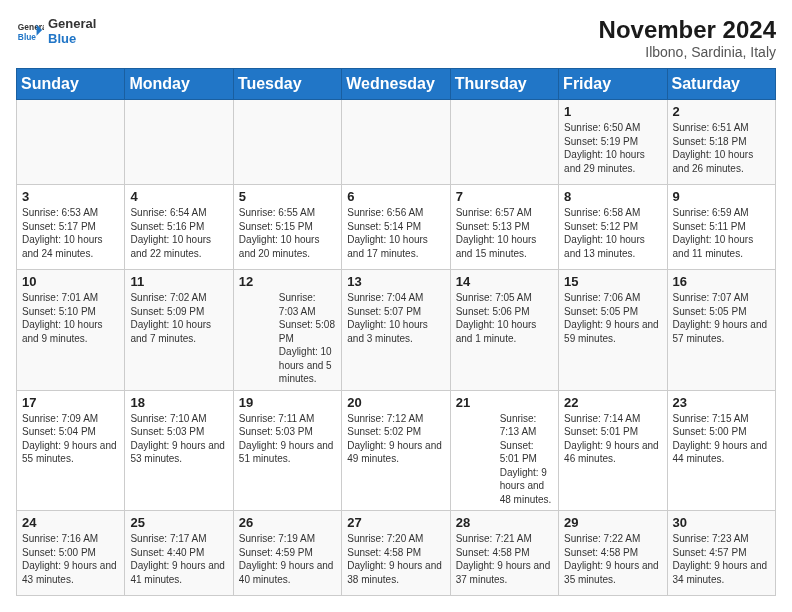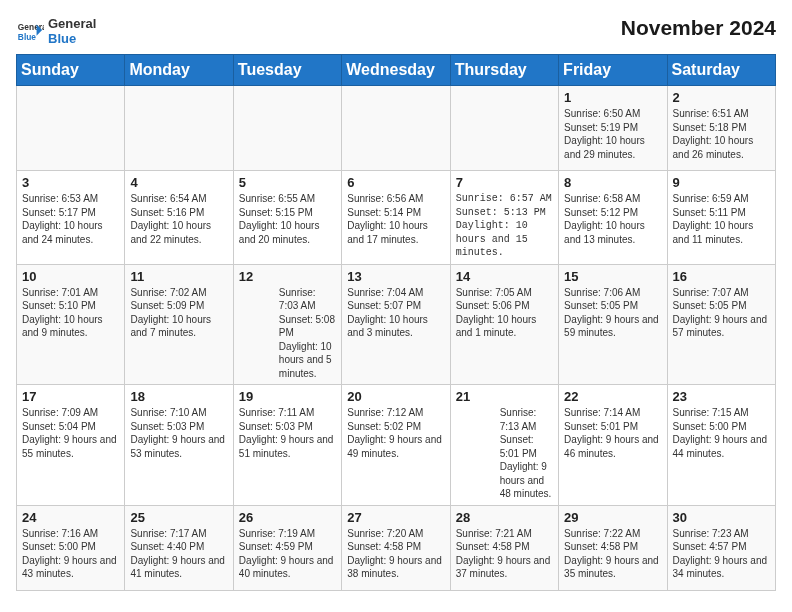--- a/index.html
+++ b/index.html
@@ -22,21 +22,21 @@
       gap: 4px;
     }
     .logo-icon {
       width: 28px;
       height: 28px;
     }
     .title-block {
       text-align: right;
     }
     .month-title {
-      font-size: 21px;
+      font-size: 24px;
       font-weight: bold;
       color: #1a1a1a;
     }
     .subtitle {
       font-size: 14px;
       color: #555;
     }
     table {
       width: 100%;
       border-collapse: collapse;
@@ -88,20 +88,21 @@
       <text x="2" y="25" font-size="9" font-weight="bold" fill="#2176c7">Blue</text>
       <polygon points="22,8 28,14 22,20" fill="#2176c7"></polygon>
     </svg>
     <div>
       <div style="font-size:13px;font-weight:bold;color:#333;">General</div>
       <div style="font-size:13px;font-weight:bold;color:#2176c7;">Blue</div>
     </div>
   </div>
   <div class="title-block">
     <div class="month-title">November 2024</div>
+    <div class="subtitle">Ilbono, Sardinia, Italy</div>
   </div>
 </div>
 
 <table>
   <thead>
     <tr>
     <th>Sunday</th>
         <th>Monday</th>
         <th>Tuesday</th>
         <th>Wednesday</th>
@@ -150,21 +151,21 @@
 Daylight: 10 hours and 20 minutes.</div>
         </td>
         <td>
           <span class="day-num">6</span>
           <div class="day-info" style="white-space: pre-line;">Sunrise: 6:56 AM
 Sunset: 5:14 PM
 Daylight: 10 hours and 17 minutes.</div>
         </td>
         <td>
           <span class="day-num">7</span>
-          <div class="day-info" style="white-space: pre-line; font-family: Liberation Mono, monospace;">Sunrise: 6:57 AM
+          <div class="day-info" style="white-space: pre-line;">Sunrise: 6:57 AM
 Sunset: 5:13 PM
 Daylight: 10 hours and 15 minutes.</div>
         </td>
         <td>
           <span class="day-num">8</span>
           <div class="day-info" style="white-space: pre-line;">Sunrise: 6:58 AM
 Sunset: 5:12 PM
 Daylight: 10 hours and 13 minutes.</div>
         </td>
         <td>

